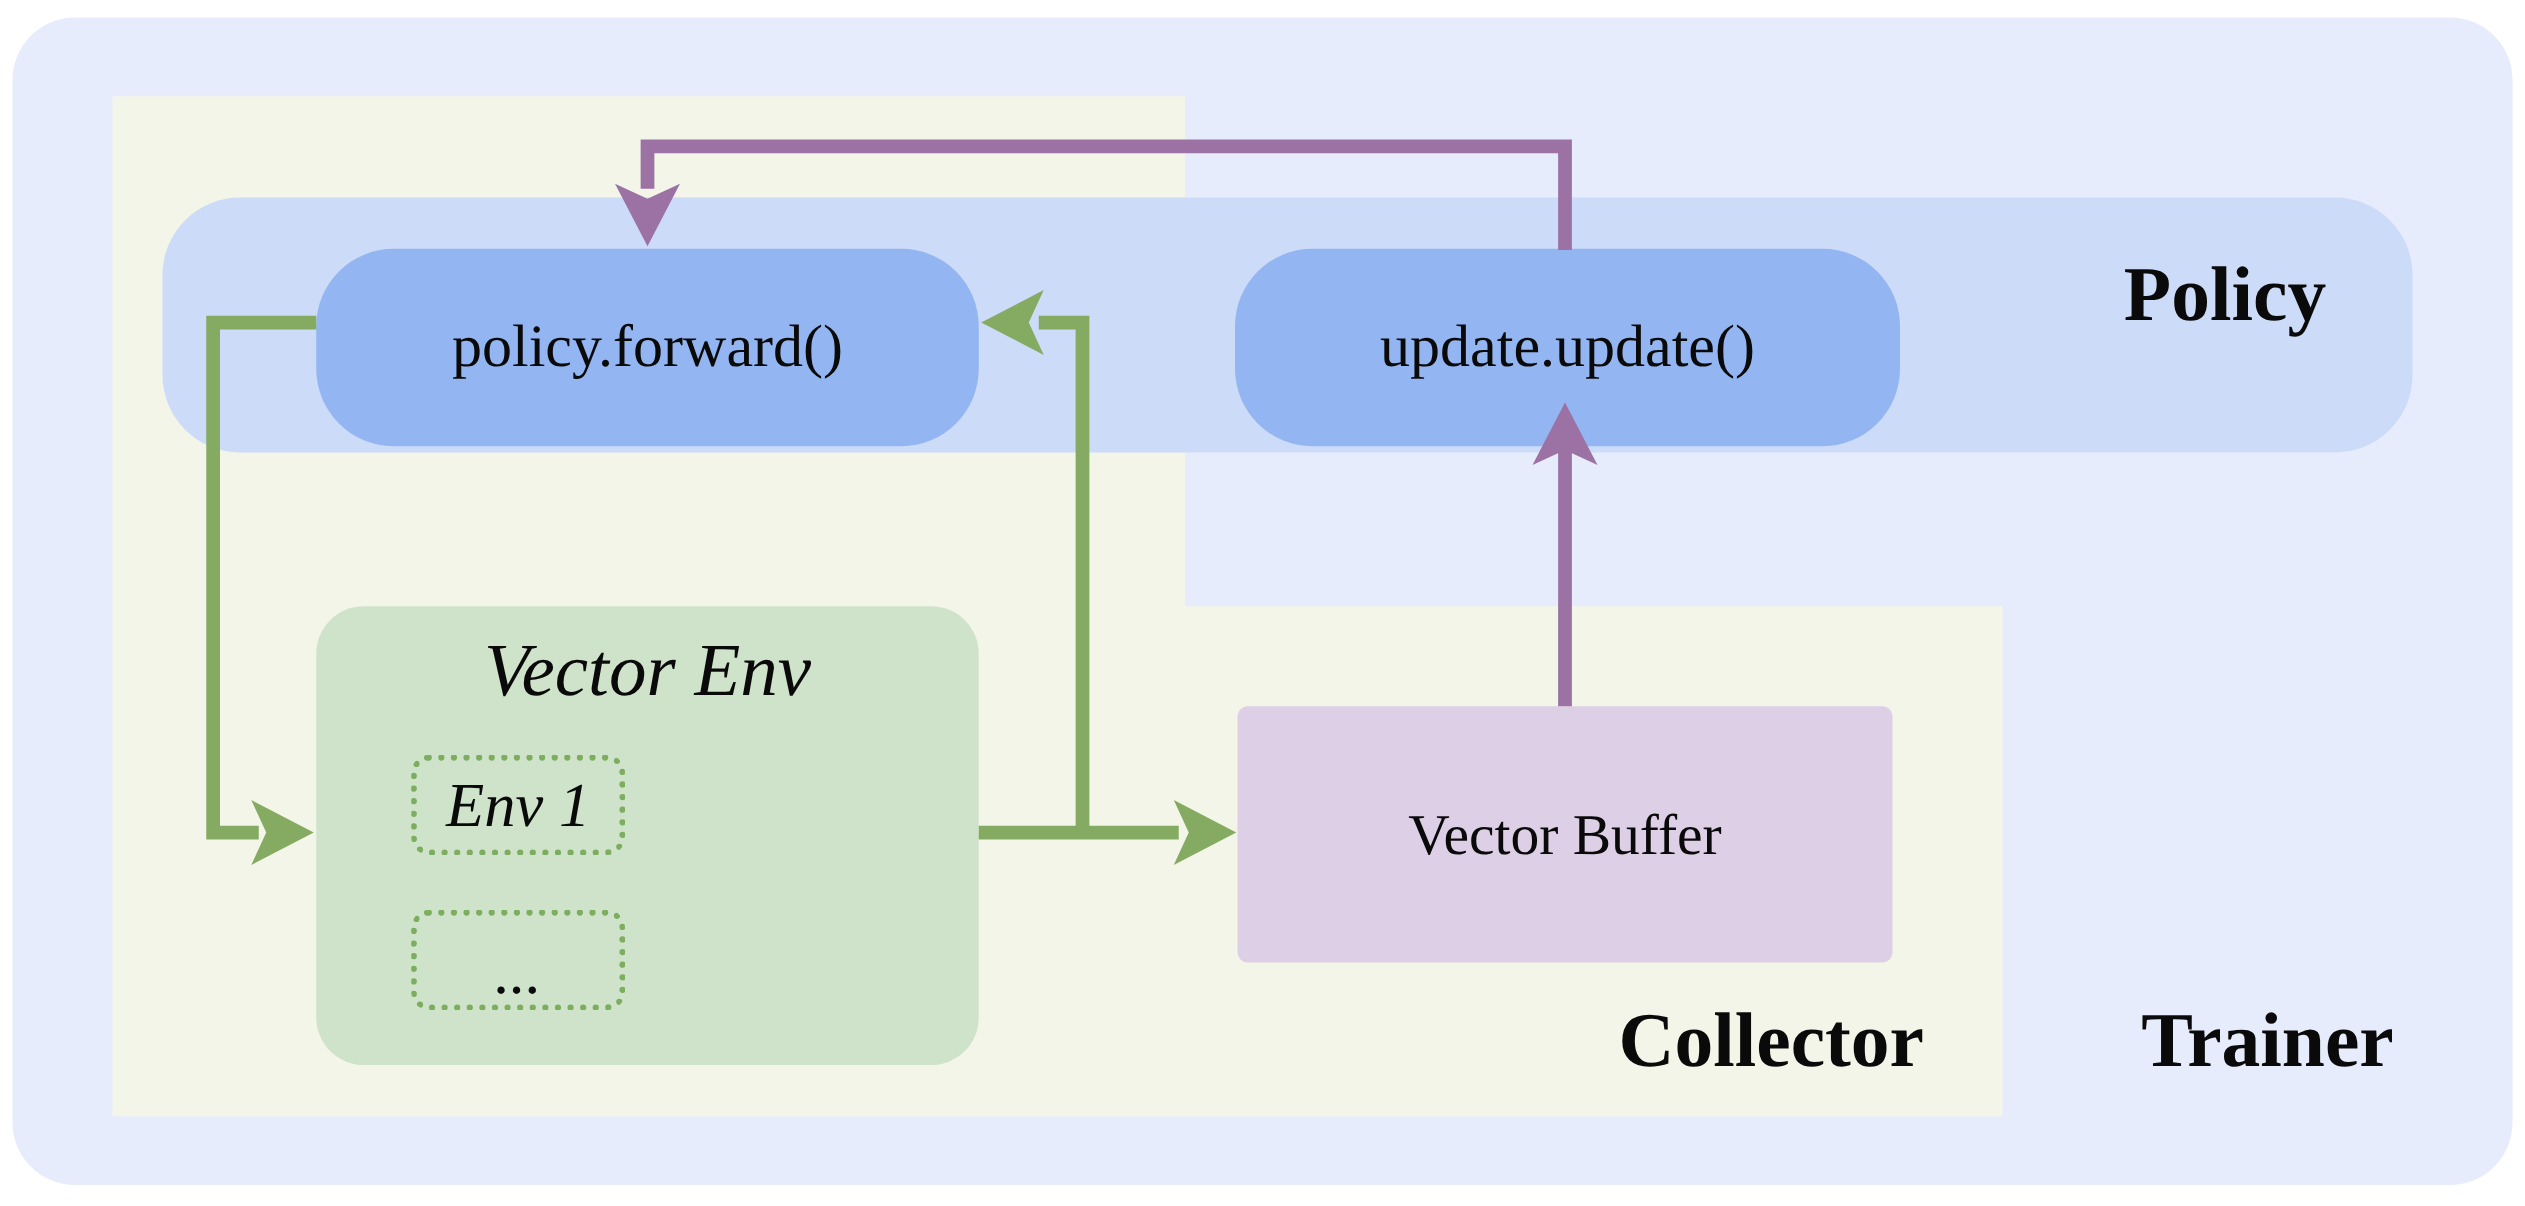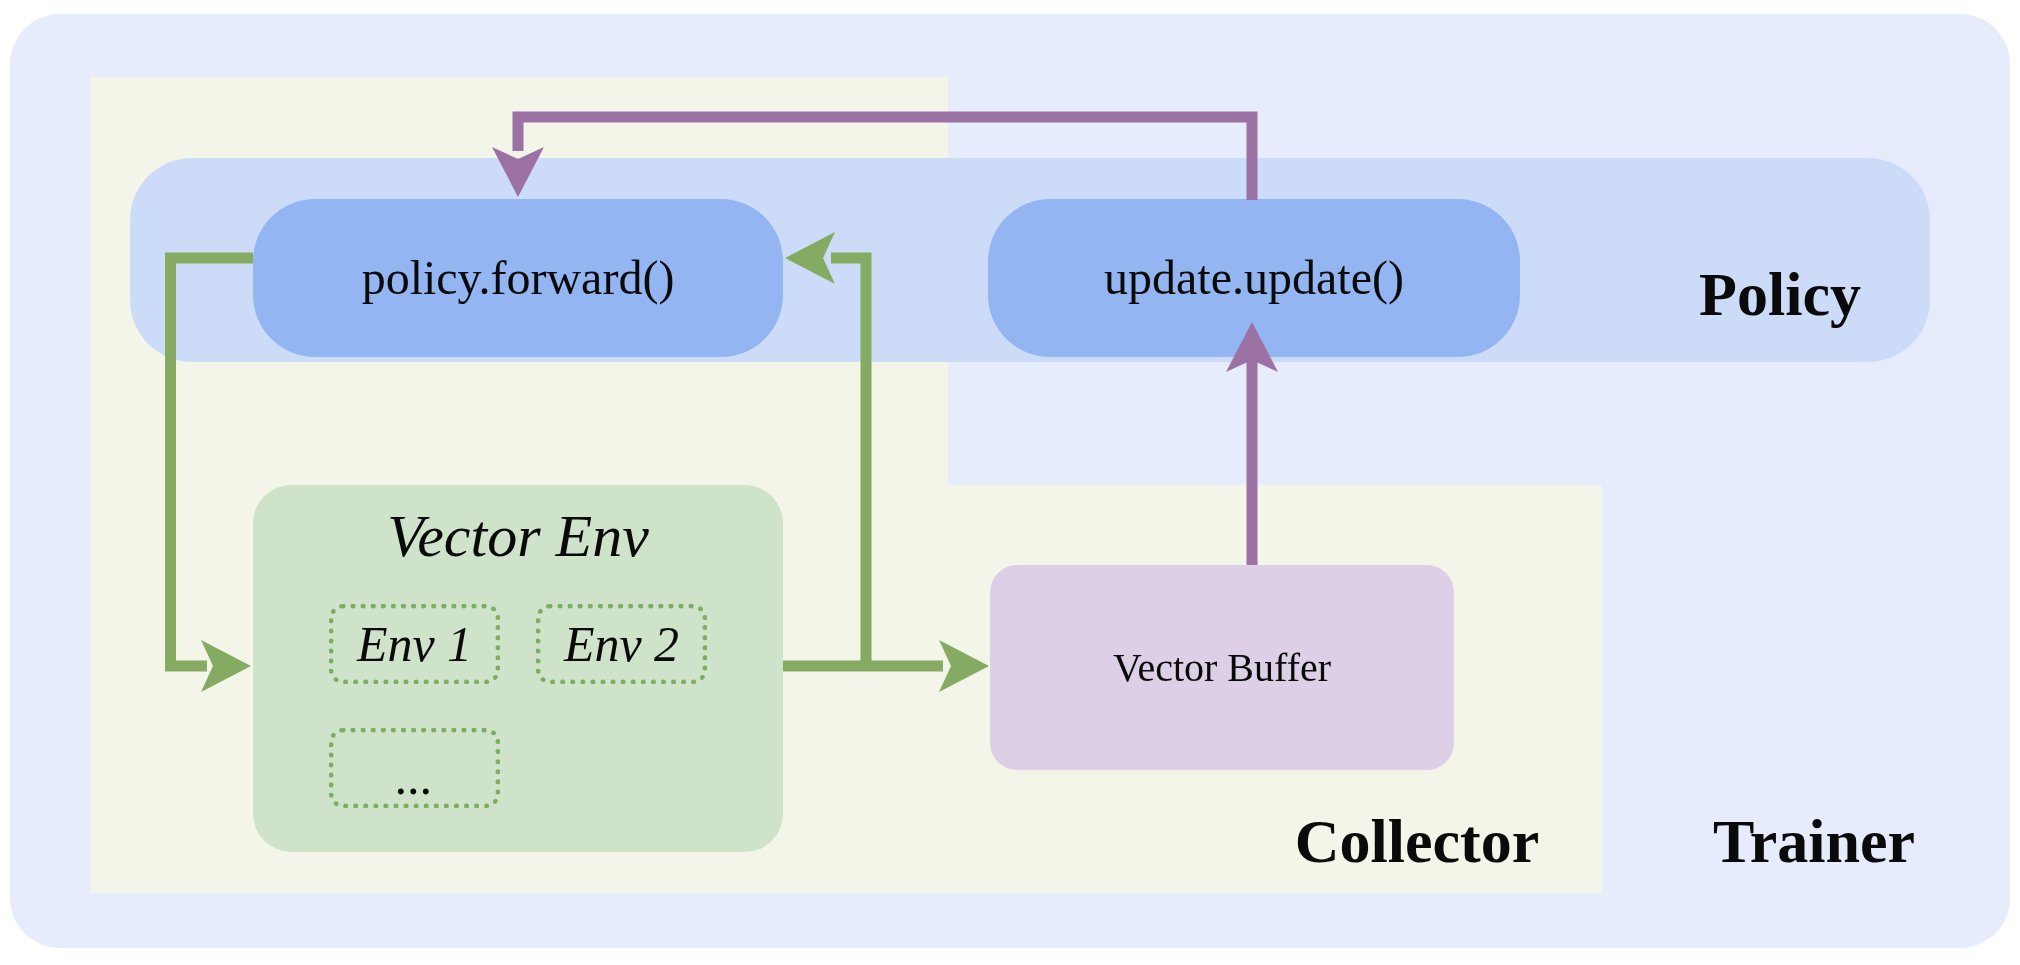--- a/index.html
+++ b/index.html
@@ -28,42 +28,42 @@
   .collector-b{left:948px;top:485px;width:654px;height:408px;background:var(--c-collector);}
   .band{left:130px;top:158px;width:1800px;height:204px;border-radius:62px;background:var(--c-band);}
   .pill{
     height:158px;border-radius:62px;background:var(--c-pill);
     display:flex;align-items:center;justify-content:center;
     font-size:48px;line-height:1;
   }
   .pill-forward{left:253px;top:199px;width:530px;}
   .pill-update{left:988px;top:199px;width:532px;}
   .region-label{
-    display:flex;align-items:flex-end;justify-content:center;
+    display:flex;align-items:flex-start;justify-content:center;
     font-weight:bold;font-size:62px;line-height:1;
   }
   .label-policy{left:1620px;top:205px;width:320px;height:120px;}
   .label-collector{left:1250px;top:802px;width:334px;height:70px;}
   .label-trainer{left:1652px;top:802px;width:324px;height:70px;}
   .vector-env{left:253px;top:485px;width:530px;height:367px;border-radius:38px;background:var(--c-envbox);}
   .ve-title{position:absolute;left:0;right:0;top:18px;text-align:center;font-size:60px;line-height:1.1;font-style:italic;}
   .env-box{
     position:absolute;width:161px;height:70px;
     border:5px dotted var(--c-envborder);border-radius:14px;
     display:flex;align-items:center;justify-content:center;
     font-size:50px;line-height:1;font-style:italic;
   }
   .env-1{left:76px;top:119px;}
   .env-2{left:283px;top:119px;}
   .env-dots{left:76px;top:243px;}
   .env-n{left:283px;top:243px;}
   .env-dots span{transform:translateY(9px);}
   .vector-buffer{
-    left:990px;top:565px;width:464px;height:205px;border-radius:27px;background:var(--c-buffer);
-    display:flex;align-items:center;justify-content:center;font-size:40px;line-height:1;
+    left:990px;top:565px;width:524px;height:205px;border-radius:8px;background:var(--c-buffer);
+    display:flex;align-items:center;justify-content:center;font-size:46px;line-height:1;
   }
   svg.arrows{position:absolute;left:0;top:0;width:2020px;height:965px;pointer-events:none;}
   .stroke-green{fill:none;stroke:var(--c-green);stroke-width:11;}
   .fill-green{fill:var(--c-green);stroke:none;}
   .stroke-purple{fill:none;stroke:var(--c-purple);stroke-width:11;}
   .fill-purple{fill:var(--c-purple);stroke:none;}
 </style>
 </head>
 <body>
 
@@ -85,23 +85,20 @@
   </div>
 
   <div class="abs region-label label-policy">
     <span>Policy</span>
   </div>
 
   <div class="abs vector-env">
     <div class="ve-title">Vector Env</div>
     <div class="env-box env-1">
       <span>Env 1</span>
-    </div>
-    <div class="env-box env-2">
-      <span>Env 2</span>
     </div>
     <div class="env-box env-dots">
       <span>...</span>
     </div>
   </div>
 
   <div class="abs vector-buffer">
     <span>Vector Buffer</span>
   </div>
 

